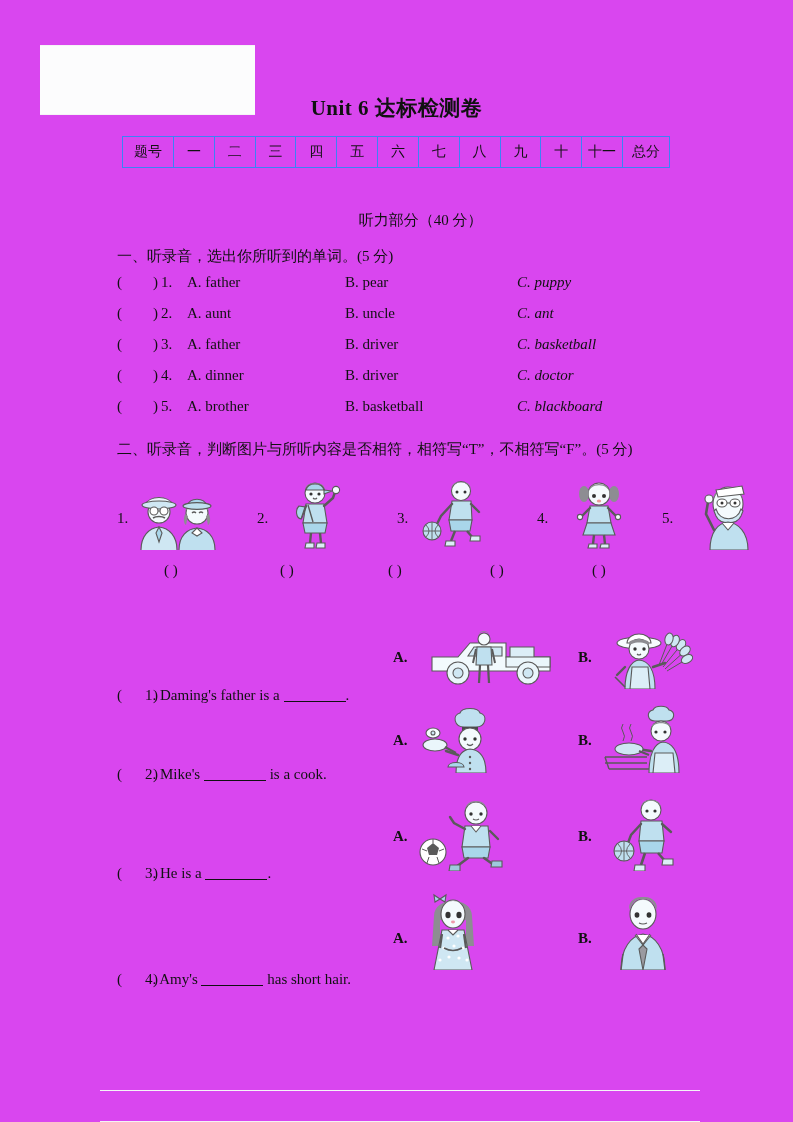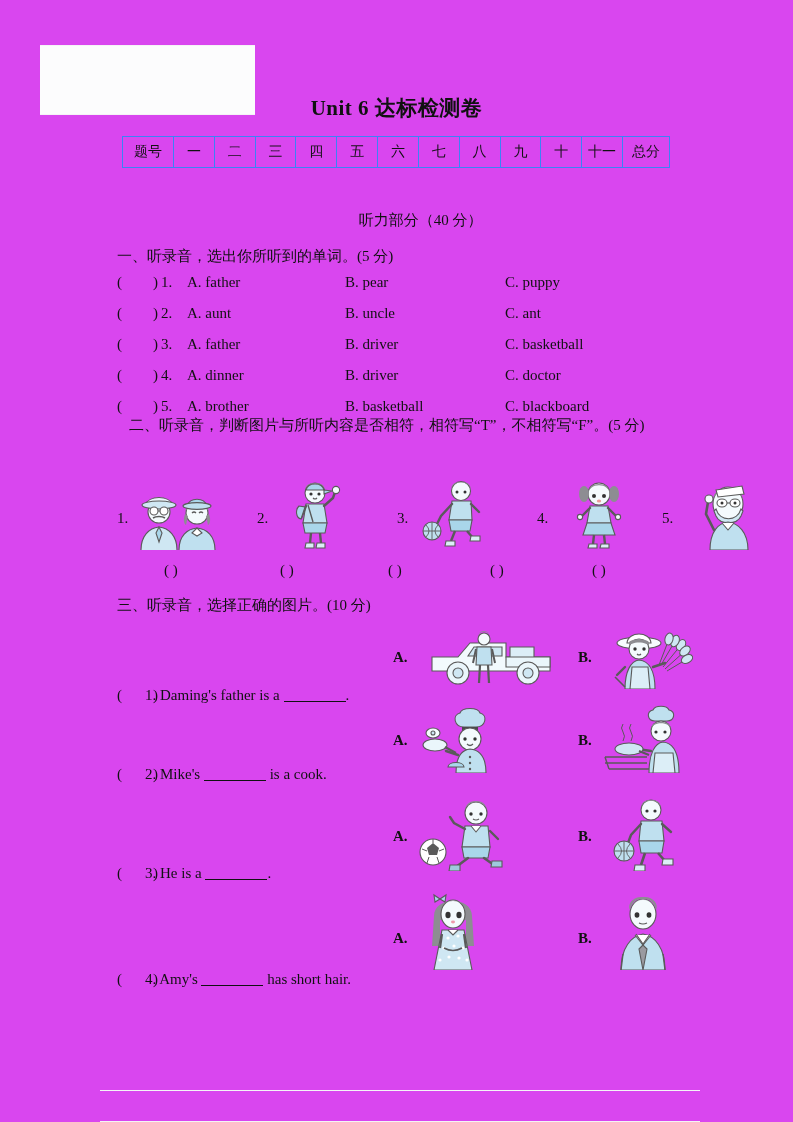--- a/index.html
+++ b/index.html
@@ -89,21 +89,21 @@
     width: 600px;
     height: 22px;
     font-size: 15px;
     white-space: nowrap;
   }
   .q-paren-open { position: absolute; left: 0; }
   .q-paren-close { position: absolute; left: 36px; }
   .q-num { position: absolute; left: 44px; }
   .opt-a { position: absolute; left: 70px; }
   .opt-b { position: absolute; left: 228px; }
-  .opt-c { position: absolute; left: 388px; }
+  .opt-c { position: absolute; left: 400px; font-style: italic; }
 
   
   .pic2-item {
     position: absolute;
     width: 110px;
     height: 72px;
   }
   .pic2-num {
     position: absolute;
     left: 0;
@@ -223,21 +223,21 @@
   </div>
   <div class="q-row" style="top:398px;">
     <span class="q-paren-open">(</span>
     <span class="q-paren-close">)</span>
     <span class="q-num">5.</span>
     <span class="opt-a">A. brother</span>
     <span class="opt-b">B. basketball</span>
     <span class="opt-c">C. blackboard</span>
   </div>
 
-  <div class="section-header" style="top:416px;margin-left:12px;">二、听录音，判断图片与所听内容是否相符，相符写“T”，不相符写“F”。(5 分)</div>
+  <div class="section-header" style="top:440px;">二、听录音，判断图片与所听内容是否相符，相符写“T”，不相符写“F”。(5 分)</div>
 
   <div class="pic2-item" style="left:117px;top:478px;">
     <span class="pic2-num">1.</span>
     <div class="pic2-art">
       <svg viewBox="0 0 88 72" width="88" height="72">
         <g stroke="#5a5a5a" stroke-width="1.1" fill="none">
 
           <path d="M6 72 C6 58 14 50 24 49 C34 50 42 58 42 72" fill="#cfe7f3"></path>
 
           <circle cx="24" cy="34" r="11" fill="#f4fafd"></circle>
@@ -405,21 +405,20 @@
       </svg>
     </div>
   </div>
 
   <div class="blank-paren" style="left:164px;top:562px;">(      )</div>
   <div class="blank-paren" style="left:280px;top:562px;">(      )</div>
   <div class="blank-paren" style="left:388px;top:562px;">(      )</div>
   <div class="blank-paren" style="left:490px;top:562px;">(      )</div>
   <div class="blank-paren" style="left:592px;top:562px;">(      )</div>
 
-  <div class="section-header" style="top:596px;">三、听录音，选择正确的图片。(10 分)</div>
 
   <span class="choice-label" style="left:393px;top:649px;">A.</span>
   <div class="choice-art" style="left:418px;top:627px;">
     <svg viewBox="0 0 140 62" width="140" height="62">
       <g stroke="#5a5a5a" stroke-width="1.1" fill="none">
 
         <path d="M14 44 L14 30 L40 30 L52 16 L88 16 L88 30 L132 30 L132 44 Z" fill="#f2fafd"></path>
 
         <path d="M56 20 L84 20 L84 29 L50 29 Z" fill="#cfe7f3"></path>
         <path d="M92 20 h24 v12 h-24 z" fill="#dceef7"></path>

